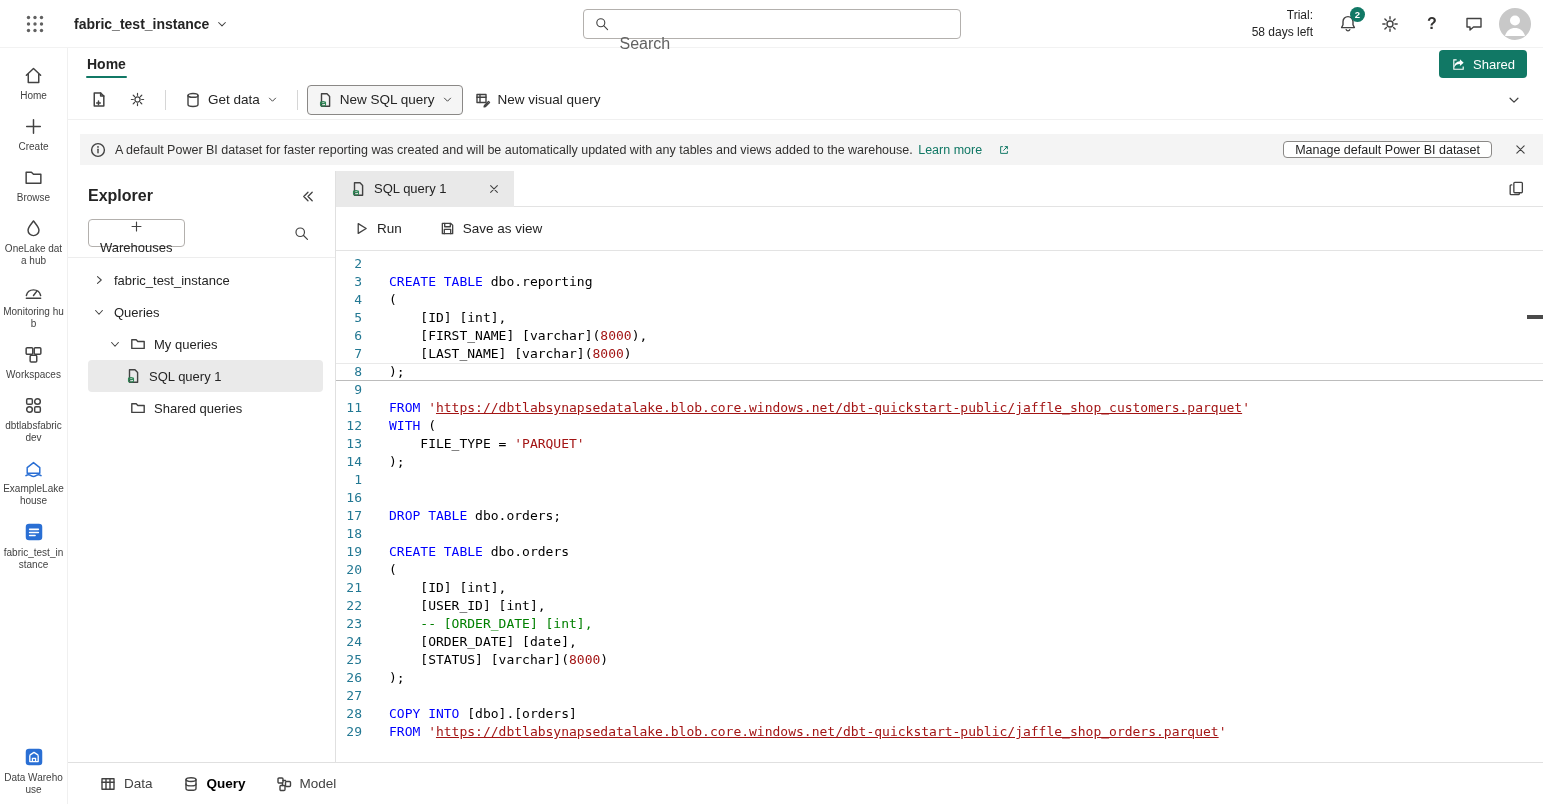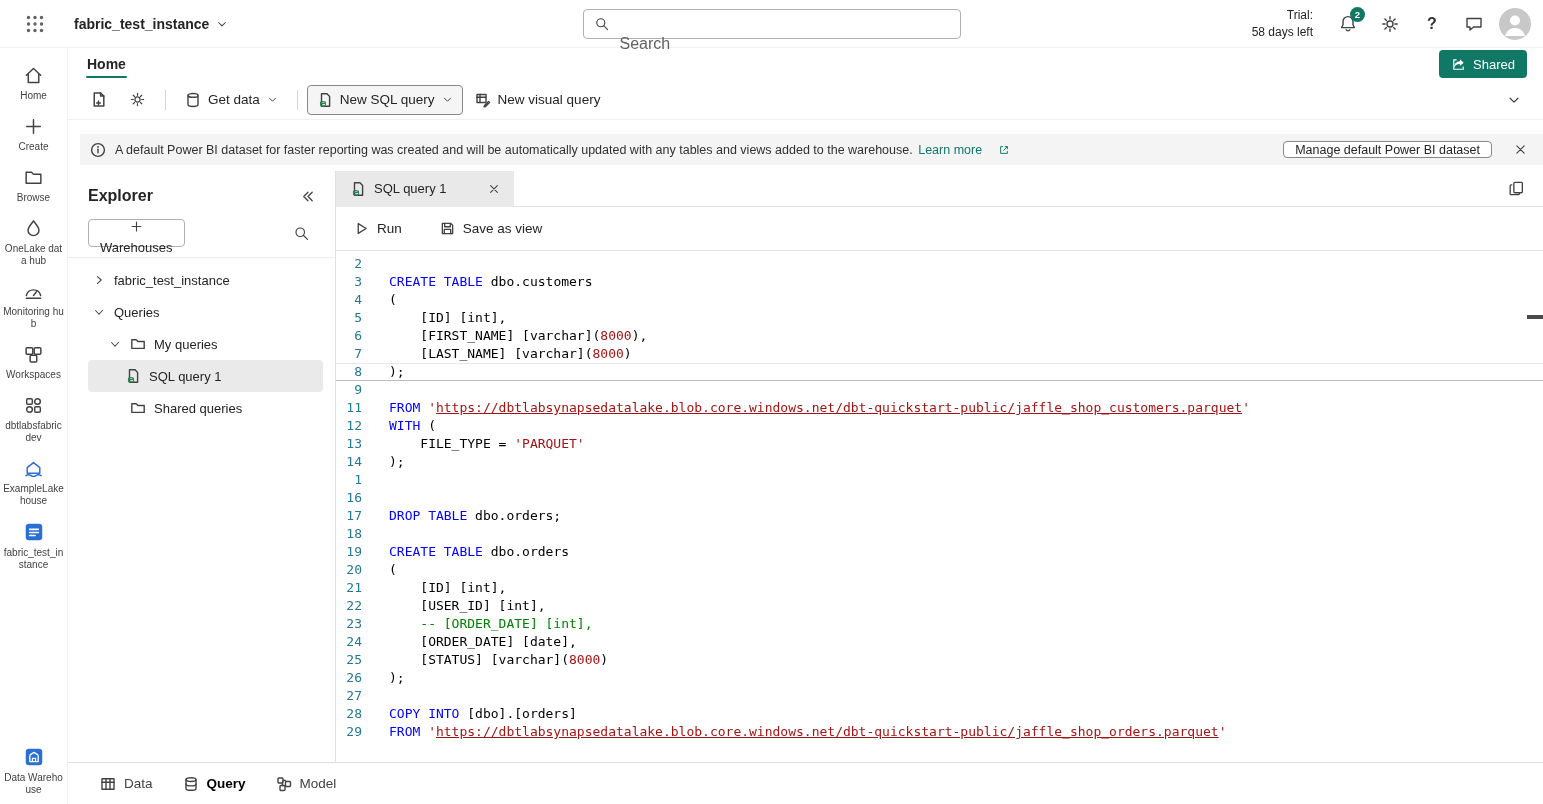--- a/index.html
+++ b/index.html
@@ -507,21 +507,21 @@
                   <path class="st" d="M5 2.5v3.6h6V2.5M4.6 13.5V9h6.8v4.5"></path>
                 </svg>
             </span>
             <span>Save as view</span>
           </button>
         </div>
 
         <div class="code-wrap">
           <div>
               <div class="cl"><span class="ln">2</span><span class="ct"></span></div>
-              <div class="cl"><span class="ln">3</span><span class="ct"><span class="tok-k">CREATE</span><span class="tok-p"> </span><span class="tok-k">TABLE</span><span class="tok-p"> dbo.customers</span></span></div>
+              <div class="cl"><span class="ln">3</span><span class="ct"><span class="tok-k">CREATE</span><span class="tok-p"> </span><span class="tok-k">TABLE</span><span class="tok-p"> dbo.reporting</span></span></div>
               <div class="cl"><span class="ln">4</span><span class="ct"><span class="tok-p">(</span></span></div>
               <div class="cl"><span class="ln">5</span><span class="ct"><span class="tok-p">    [ID] [int],</span></span></div>
               <div class="cl"><span class="ln">6</span><span class="ct"><span class="tok-p">    [FIRST_NAME] [varchar](</span><span class="tok-n">8000</span><span class="tok-p">),</span></span></div>
               <div class="cl"><span class="ln">7</span><span class="ct"><span class="tok-p">    [LAST_NAME] [varchar](</span><span class="tok-n">8000</span><span class="tok-p">)</span></span></div>
               <div class="cl current"><span class="ln">8</span><span class="ct"><span class="tok-p">);</span></span></div>
               <div class="cl"><span class="ln">9</span><span class="ct"></span></div>
               <div class="cl"><span class="ln">11</span><span class="ct"><span class="tok-k">FROM</span><span class="tok-p"> </span><span class="tok-s">'</span><span class="tok-u">https://dbtlabsynapsedatalake.blob.core.windows.net/dbt-quickstart-public/jaffle_shop_customers.parquet</span><span class="tok-s">'</span></span></div>
               <div class="cl"><span class="ln">12</span><span class="ct"><span class="tok-k">WITH</span><span class="tok-p"> (</span></span></div>
               <div class="cl"><span class="ln">13</span><span class="ct"><span class="tok-p">    FILE_TYPE = </span><span class="tok-s">'PARQUET'</span></span></div>
               <div class="cl"><span class="ln">14</span><span class="ct"><span class="tok-p">);</span></span></div>

